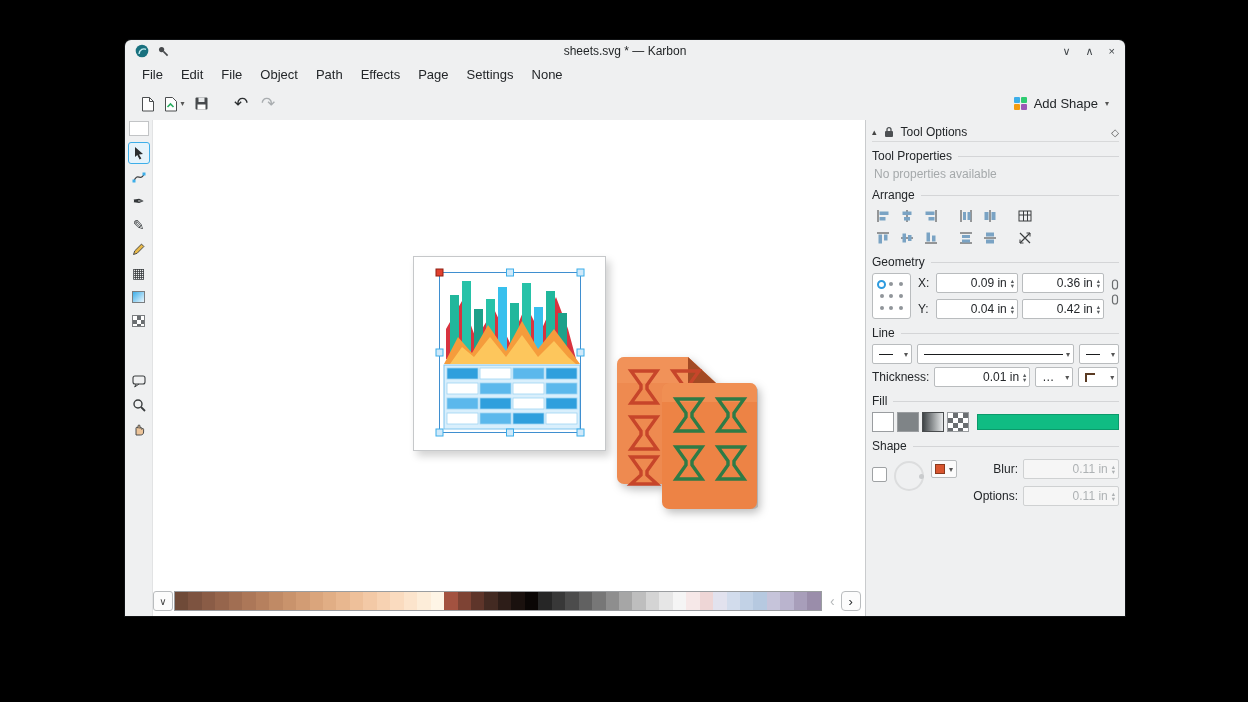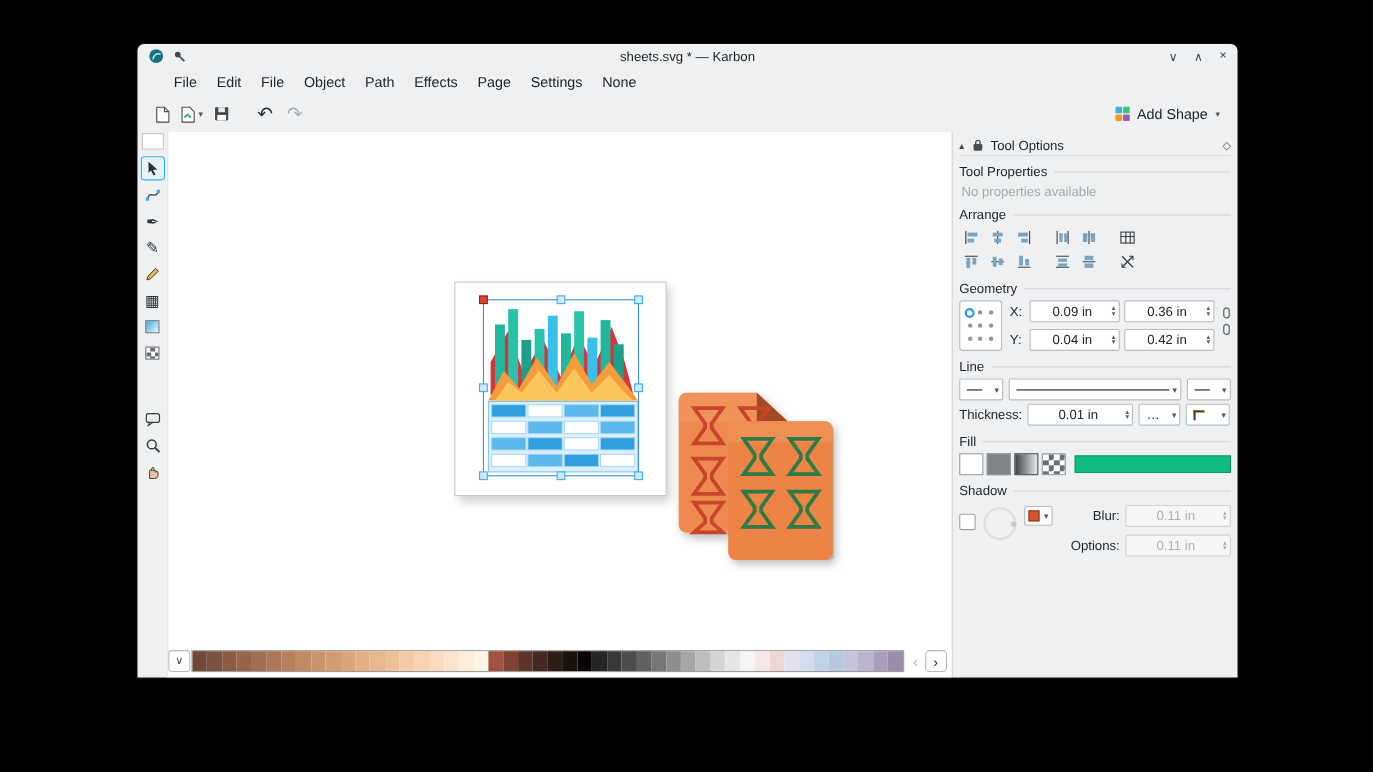--- a/index.html
+++ b/index.html
@@ -8,21 +8,21 @@
   .window{position:absolute;left:125px;top:40px;width:1000px;height:576px;background:#eff0f1;
     border-radius:6px 6px 0 0;box-shadow:0 0 0 1px #101214,0 10px 30px rgba(0,0,0,.65);
     display:flex;flex-direction:column;overflow:hidden}
   
   .titlebar{height:22px;display:flex;align-items:center;padding:0 10px;position:relative;font-size:12px;flex:none}
   .titlebar .title{position:absolute;left:0;right:0;text-align:center;color:#1f2224}
   .tb-icons{display:flex;align-items:center;gap:8px;z-index:1}
   .win-controls{margin-left:auto;display:flex;gap:15px;color:#41464a;font-size:11px;z-index:1}
   .win-controls span{cursor:default}
   
-  .menubar{height:25px;display:flex;align-items:center;padding:0 24px;font-size:13px;flex:none}
+  .menubar{height:25px;display:flex;align-items:center;padding:0 8px;font-size:13px;flex:none}
   .menubar>span{padding:3px 9px;border-radius:3px}
   
   .toolbar{height:33px;display:flex;align-items:center;padding:0 10px;gap:3px;flex:none}
   .tbtn{height:24px;min-width:24px;display:flex;align-items:center;justify-content:center;border-radius:3px;gap:2px}
   .tbtn .glyph{font-size:17px;line-height:1}
   .tbtn.disabled{color:#a9adb0}
   .tbtn.enabled{color:#2b2e30}
   .chev-s{font-size:8px;color:#555}
   .tsep{width:10px}
   .addshape{margin-left:auto;display:flex;align-items:center;gap:7px;font-size:13px;padding:4px 6px}
@@ -73,21 +73,21 @@
   .dot.sel{width:9px;height:9px;background:#fff;border:2.5px solid #2d9bdf}
   .geom-col{flex:1;display:flex;flex-direction:column;gap:6px}
   .grow-row{display:flex;align-items:center;gap:4px}
   .glabel{width:14px}
   .chain{display:flex;flex-direction:column;gap:4px;padding-top:6px}
   .lbl{white-space:nowrap}
   .row{display:flex;align-items:center;gap:5px;margin:3px 0}
   
   .spin,.selectw{display:flex;align-items:center;height:20px;background:#fff;border:1px solid #b9bcbe;
     border-radius:2px;padding:0 3px 0 6px;font-size:12px}
-  .spin .val{flex:1;text-align:center;padding-right:4px;white-space:nowrap}
+  .spin .val{flex:1;text-align:right;padding-right:4px;white-space:nowrap}
   .arrows{display:flex;flex-direction:column;font-size:6.5px;line-height:5px;color:#5a5e61}
   .spin.disabled{background:#f6f6f6;border-color:#cfd1d2}
   .spin.disabled .val,.spin.disabled .arrows{color:#aeb2b4}
   .selectw .chev{margin-left:auto;font-size:8px;color:#555;padding-left:3px}
   .wsp{width:82px}.w96{width:96px}.w40{width:40px}.w38{width:38px}
   .grow{flex:1}
   .linesample{height:0;border-top:1.4px solid #1a1c1e}
   .capicon{width:10px;height:9px;border-left:2.5px solid #5a3a22;border-top:2.5px solid #5a3a22}
   
   .fill-row{display:flex;align-items:center;gap:3px;margin-top:2px}
@@ -607,21 +607,21 @@
         </div>
       <div class="fill-row">
         <div class="fillbtn"></div>
         <div class="fillbtn solid"></div>
         <div class="fillbtn grad"></div>
         <div class="fillbtn pat"></div>
         <div class="fillbar" style="background: rgb(16, 188, 131);"></div>
       </div>
 
       <div class="sec">
-          <span>Shadow</span>
+          <span>Shape</span>
         </div>
       <div class="shadow-block">
         <div class="chk"></div>
         <div class="angle"></div>
         <div class="shadow-right">
           <div class="row" style="margin:0">
             <div class="scolor">
                 <span class="sq"></span>
                 <span class="chev">▾</span>
               </div>

